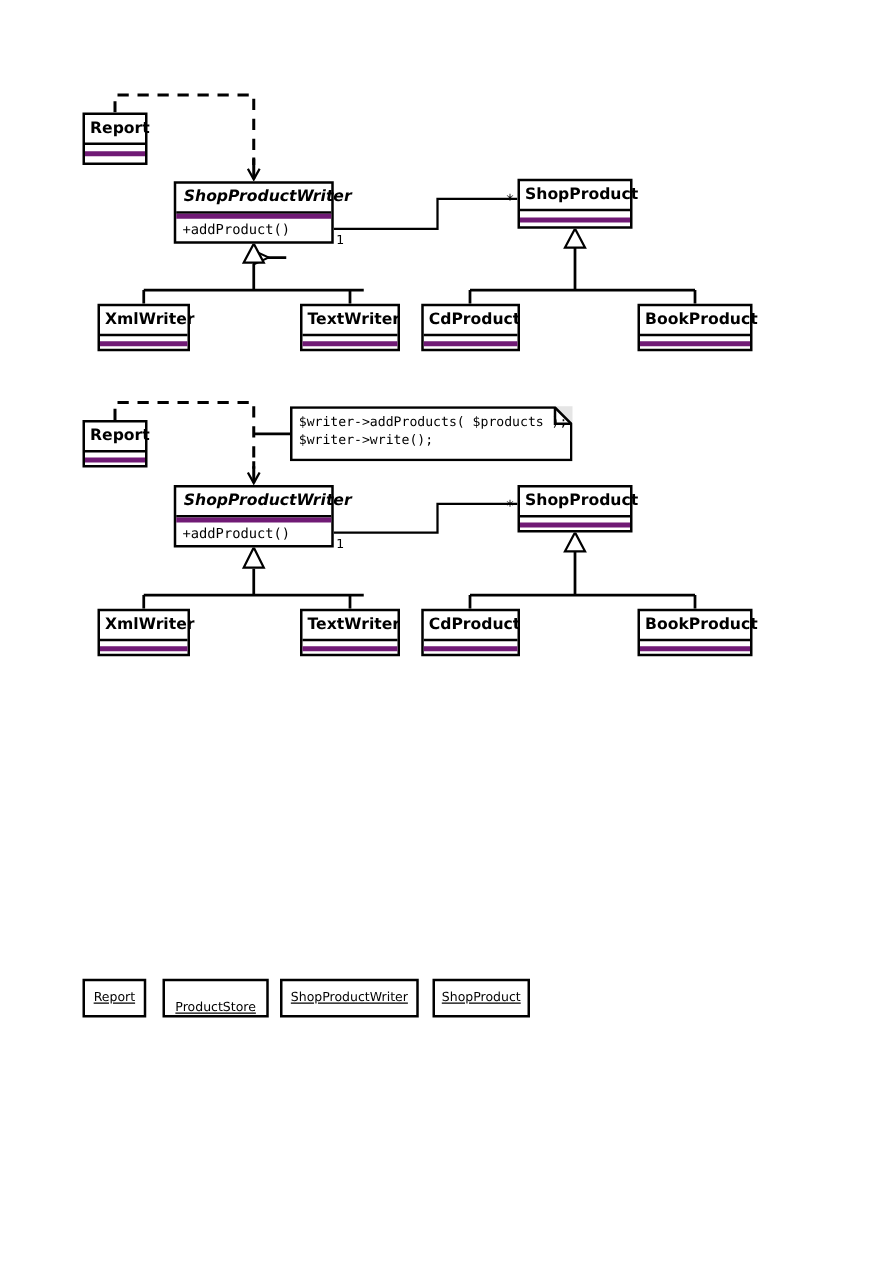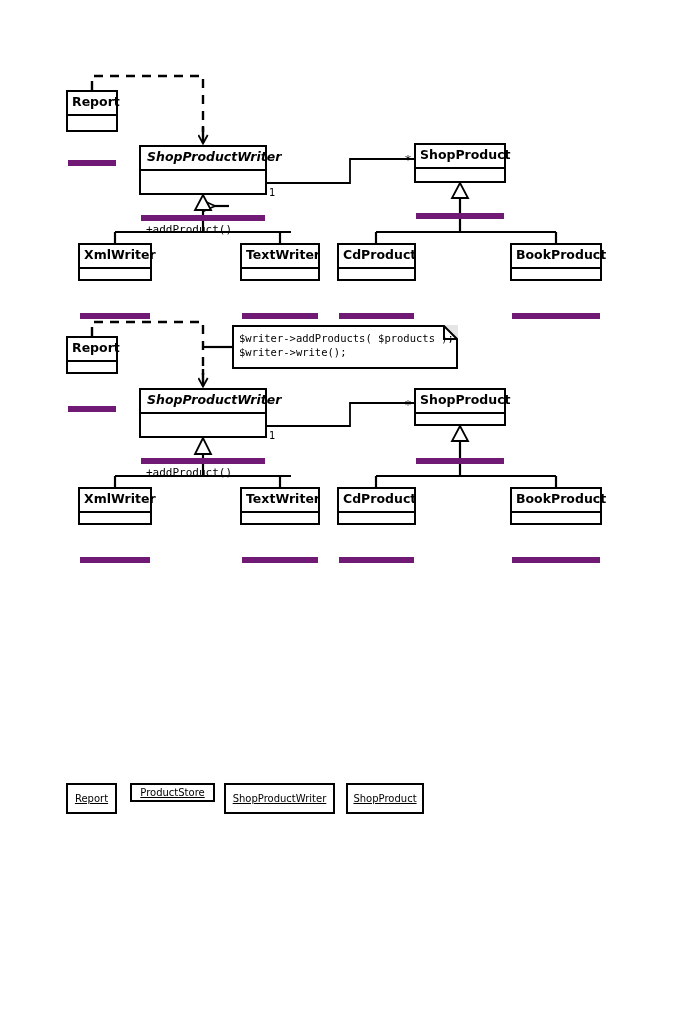--- a/index.html
+++ b/index.html
@@ -54,23 +54,22 @@
     text-align: left;
     padding-left: 6px;
   }
   .uml-class .attrs {
     box-sizing: border-box;
     border-top: 2px solid #000;
     height: 7px;
   }
   .uml-class .ops {
     box-sizing: border-box;
-    border-top: 6px solid #701a75;
+    border-top: 4px solid #701a75;
     height: 7px;
-    margin-top: 44px;
   }
   .uml-class .ops.has-text {
     height: auto;
     font-family: "DejaVu Sans Mono", monospace;
     font-size: 11px;
     line-height: 1.1;
     padding: 3px 4px 4px 5px;
     text-align: left;
     white-space: nowrap;
   }
@@ -275,21 +274,21 @@
       <path d="M 1,1 L 212,1 L 225,14 L 225,43 L 1,43 Z" fill="#ffffff" stroke="#000000" stroke-width="2"></path>
       <path d="M 212,1 L 212,14 L 225,14" fill="none" stroke="#000000" stroke-width="2"></path>
     </svg>
     <div class="note-text">$writer-&gt;addProducts( $products );
 $writer-&gt;write();</div>
   </div>
 
   <div class="uml-object" style="left:50px; top:783px; width:51px; height:31px;">
     <span class="obj-label">Report</span>
   </div>
-  <div class="uml-object" style="left:114px; top:783px; width:85px; height:19px;">
+  <div class="uml-object" style="left:114px; top:783px; width:85px; height:31px;align-items:flex-end;">
     <span class="obj-label">ProductStore</span>
   </div>
   <div class="uml-object" style="left:208px; top:783px; width:111px; height:31px;">
     <span class="obj-label">ShopProductWriter</span>
   </div>
   <div class="uml-object" style="left:330px; top:783px; width:78px; height:31px;">
     <span class="obj-label">ShopProduct</span>
   </div>
 
 </div>

